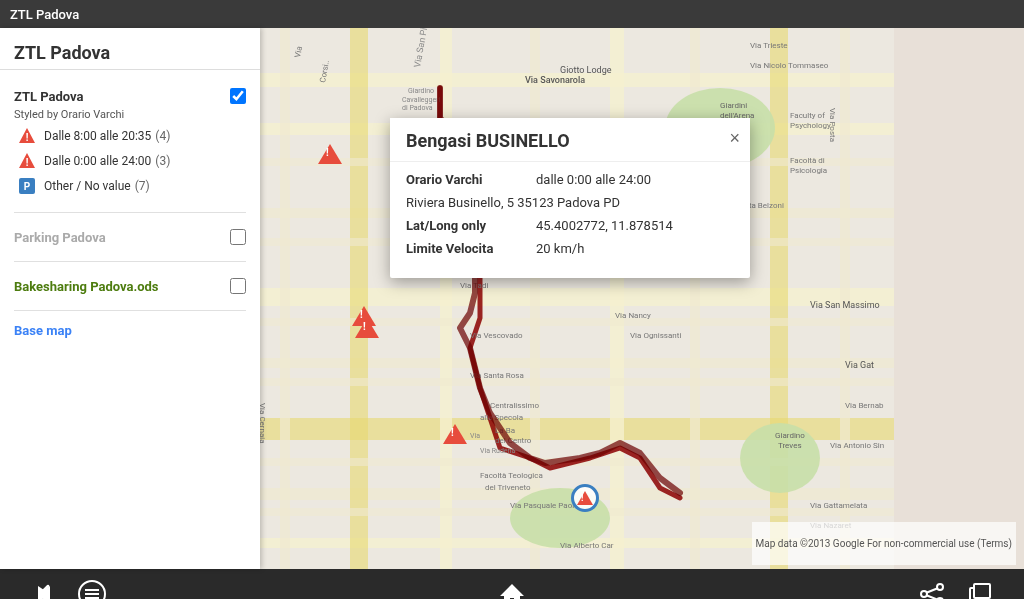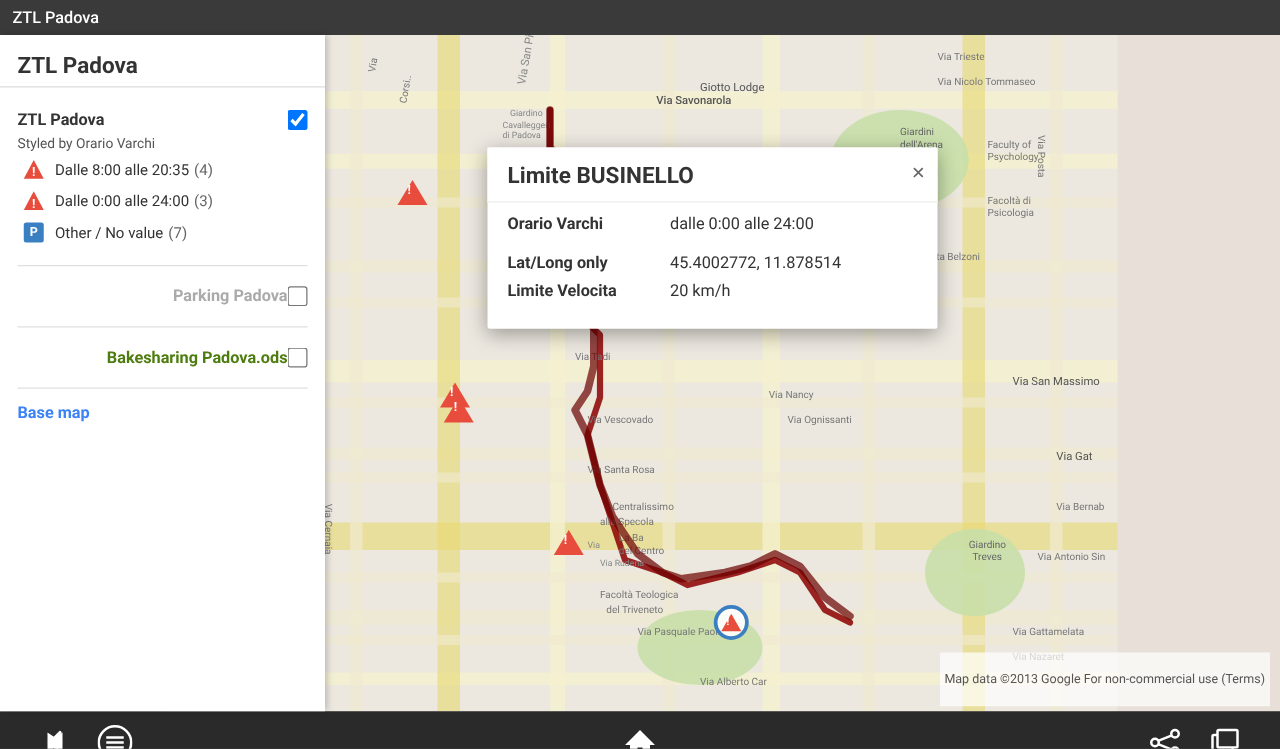--- a/index.html
+++ b/index.html
@@ -48,21 +48,21 @@
     .layer-styled span { color: #555; }
 
     .legend-item { display: flex; align-items: center; font-size: 12px; color: #333; margin: 3px 0; padding-left: 2px; }
     .legend-icon { width: 22px; height: 22px; margin-right: 6px; display: flex; align-items: center; justify-content: center; }
 
     
     .info-icon { width: 16px; height: 16px; background: #3a7fc1; border-radius: 2px; display: flex; align-items: center; justify-content: center; color: #fff; font-size: 10px; font-weight: bold; }
 
     .layer-divider { border: none; border-top: 1px solid #e0e0e0; margin: 6px 14px; }
 
-    .inactive-layer { color: #aaa; justify-content: flex-end; }
+    .inactive-layer { color: #aaa; }
 
     .section-label { font-size: 13px; font-weight: bold; color: #3b82f6; padding: 6px 14px 2px; }
 
     
     #navbar {
       width: 100%; height: 50px; background: #2a2a2a;
       display: flex; align-items: center; justify-content: space-between;
       padding: 0 30px;
     }
     .nav-btn { color: #fff; font-size: 22px; cursor: pointer; background: none; border: none; display: flex; align-items: center; justify-content: center; }
@@ -269,29 +269,30 @@
         <div class="circle-marker-inner"></div>
       </div>
     </div>
 
     <div id="map-attr">
       <span>Map data ©2013 Google   For non-commercial use (Terms)</span>
     </div>
 
     <div id="popup">
       <div id="popup-header">
-        <div id="popup-title">Limite BUSINELLO</div>
+        <div id="popup-title">Bengasi BUSINELLO</div>
         <button id="popup-close">×</button>
       </div>
       <div id="popup-body">
         <div class="popup-row">
           <span class="popup-label">Orario Varchi</span>
           <span class="popup-value">dalle 0:00 alle 24:00</span>
         </div>
         <div class="popup-row">
+          <span class="popup-value">Riviera Businello, 5 35123 Padova PD</span>
         </div>
         <div class="popup-row">
           <span class="popup-label">Lat/Long only</span>
           <span class="popup-value">45.4002772, 11.878514</span>
         </div>
         <div class="popup-row">
           <span class="popup-label">Limite Velocita</span>
           <span class="popup-value">20 km/h</span>
         </div>
       </div>

